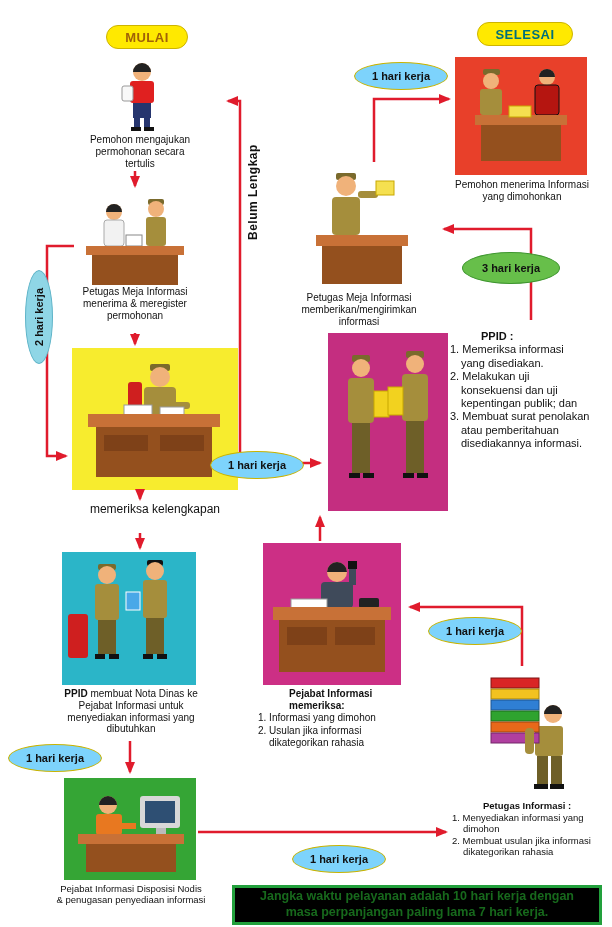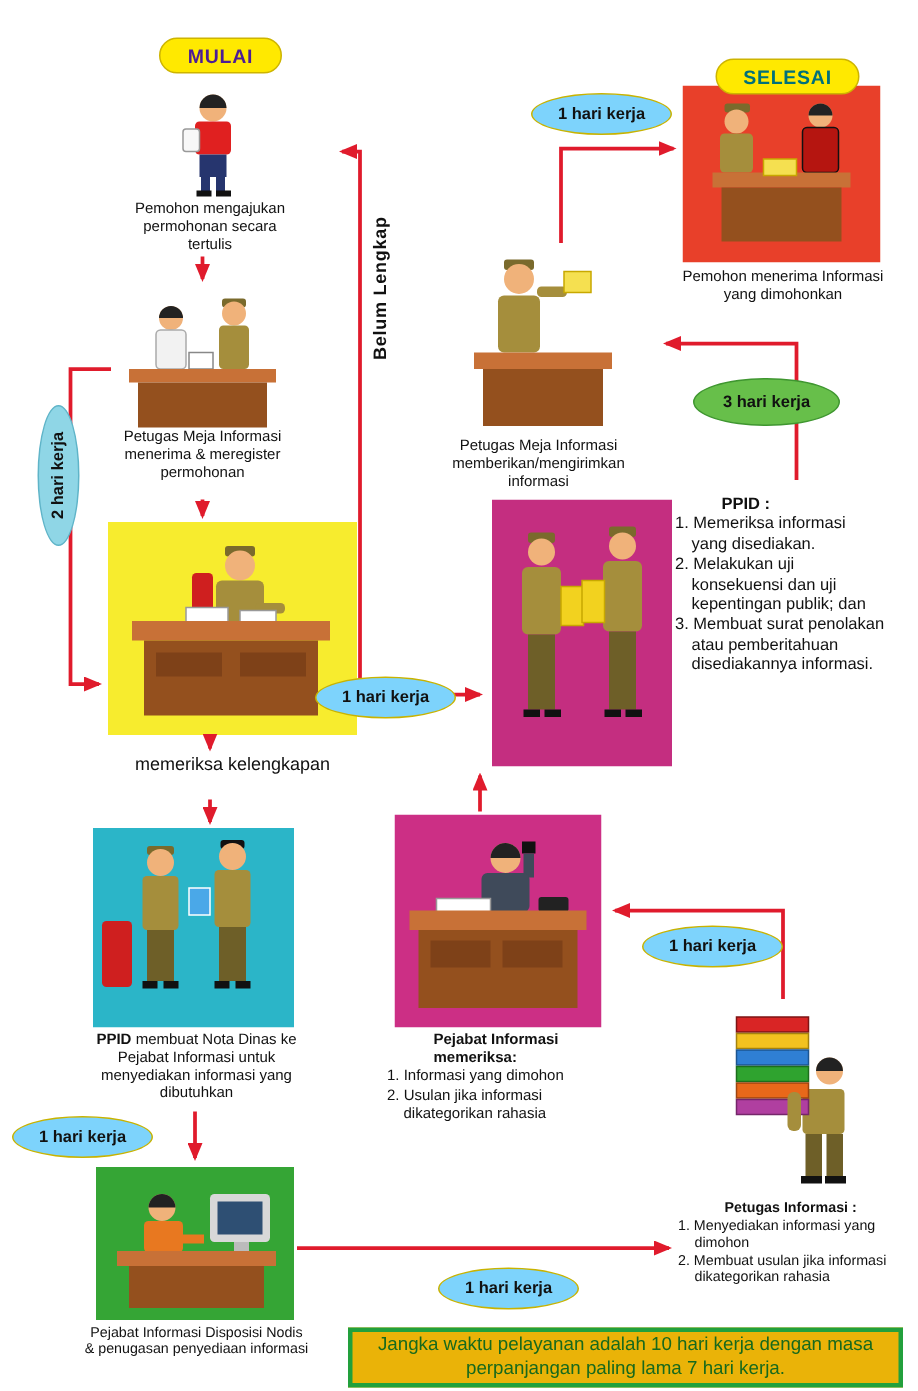--- a/index.html
+++ b/index.html
@@ -7,30 +7,30 @@
           font-family:"Liberation Sans",sans-serif;overflow:hidden;}
   .illu{position:absolute;z-index:1;}
   .illu svg{display:block;}
   svg.arrows{position:absolute;left:0;top:0;z-index:2;pointer-events:none;}
   .cap{position:absolute;z-index:2;text-align:center;font-size:10px;line-height:1.18;color:#111;}
   .lst{position:absolute;z-index:2;font-size:10px;line-height:1.22;color:#111;text-align:left;}
   .lst .t{font-weight:bold;margin-left:31px;}
   .lst .i{padding-left:11px;text-indent:-11px;}
   .pill{position:absolute;z-index:3;background:#ffe900;border:1px solid #cdb400;border-radius:12px;
         display:flex;align-items:center;justify-content:center;font-weight:bold;font-size:13px;letter-spacing:.5px;}
-  .pill.mulai{color:#4c1d95;}
+  .pill.mulai{color:#a16207;}
   .pill.selesai{color:#00707a;}
   .ell{position:absolute;z-index:3;background:#7dd3fc;border:1px solid #c9b300;border-radius:50%;
        display:flex;align-items:center;justify-content:center;font-size:11px;font-weight:bold;color:#111;white-space:nowrap;}
   .ell.blue{background:#8fd6e6;border-color:#5fb4c8;}
   .ell.green{background:#67bf4a;border-color:#3f9630;text-align:center;}
   .vlabel{position:absolute;z-index:2;font-weight:bold;font-size:12px;color:#111;
           writing-mode:vertical-rl;transform:rotate(180deg);letter-spacing:.5px;}
-  .footer{position:absolute;z-index:3;border:3px solid #22a03c;background:#eab308;color:#17691c;
-          font-weight:normal;font-size:12.5px;line-height:1.25;text-align:center;
+  .footer{position:absolute;z-index:3;border:3px solid #22a03c;background:#000000;color:#17691c;
+          font-weight:bold;font-size:12.5px;line-height:1.25;text-align:center;
           display:flex;align-items:center;justify-content:center;padding:3px 10px;box-sizing:border-box;}
 </style>
 </head>
 <body>
 
 <div class="canvas">
 
   <svg class="arrows" width="612" height="927">
     <defs>
       <marker id="ah" markerUnits="userSpaceOnUse" markerWidth="12" markerHeight="10" refX="10" refY="5" orient="auto">
@@ -48,21 +48,21 @@
       <polyline points="320,541 320,517" marker-end="url(#ah)"></polyline>
       <polyline points="240,463 320,463" marker-end="url(#ah)"></polyline>
       <polyline points="531,320 531,229 444,229" marker-end="url(#ah)"></polyline>
       <polyline points="374,162 374,99 449,99" marker-end="url(#ah)"></polyline>
       <polyline points="240,462 240,101 228,101" marker-end="url(#ah)"></polyline>
       <polyline points="74,246 47,246 47,456 66,456" marker-end="url(#ah)"></polyline>
     </g>
   </svg>
 
   <div class="pill mulai" style="left:106px;top:25px;width:80px;height:22px;">MULAI</div>
-  <div class="pill selesai" style="left:477px;top:39px;width:94px;height:22px;">SELESAI</div>
+  <div class="pill selesai" style="left:477px;top:22px;width:94px;height:22px;">SELESAI</div>
 
   <div class="ell" style="left:354px;top:62px;width:92px;height:26px;">1 hari kerja</div>
   <div class="ell blue" style="left:-8px;top:303px;width:92px;height:26px;transform:rotate(-90deg);">2 hari kerja</div>
   <div class="ell green" style="left:462px;top:252px;width:96px;height:30px;">3 hari kerja</div>
   <div class="ell" style="left:210px;top:451px;width:92px;height:26px;">1 hari kerja</div>
   <div class="ell" style="left:428px;top:617px;width:92px;height:26px;">1 hari kerja</div>
   <div class="ell" style="left:8px;top:744px;width:92px;height:26px;">1 hari kerja</div>
   <div class="ell" style="left:292px;top:845px;width:92px;height:26px;">1 hari kerja</div>
 
   <div class="vlabel" style="left:246px;top:118px;height:122px;">Belum Lengkap</div>

